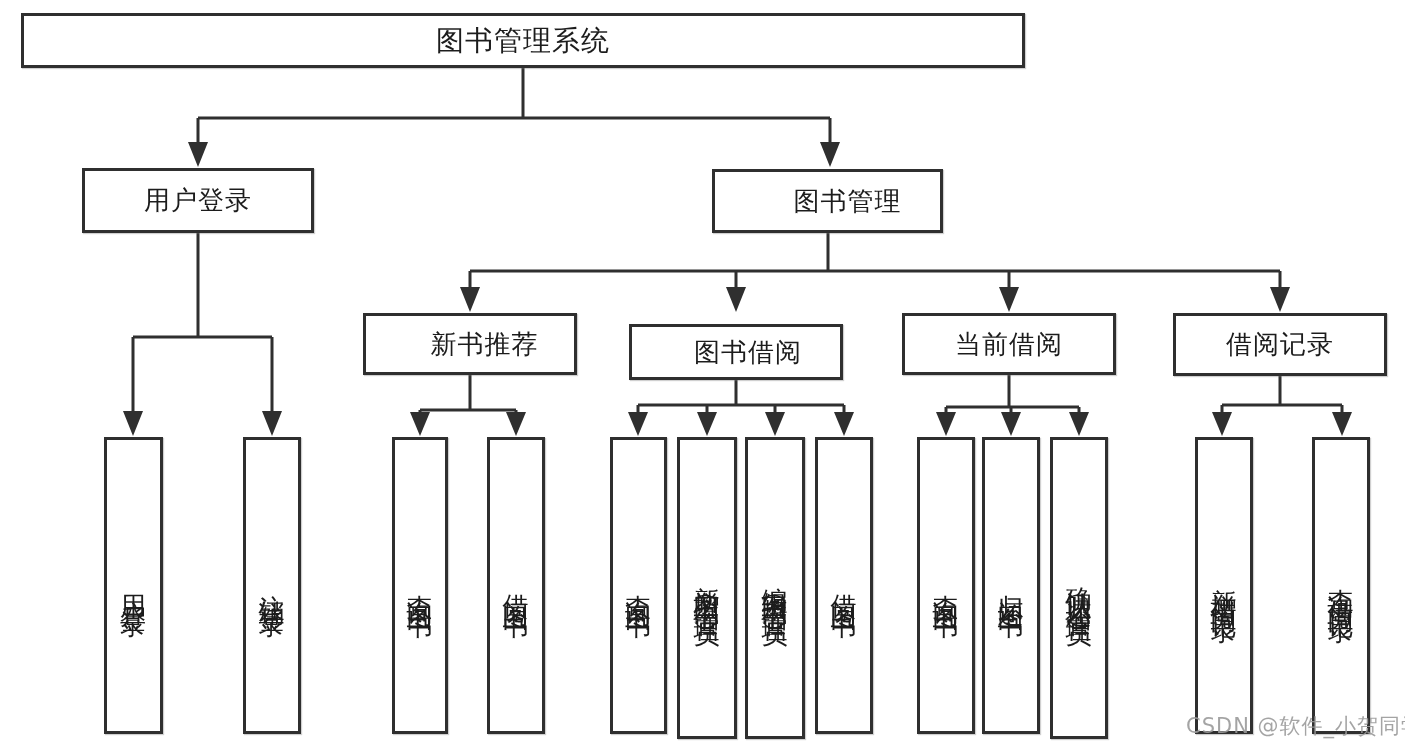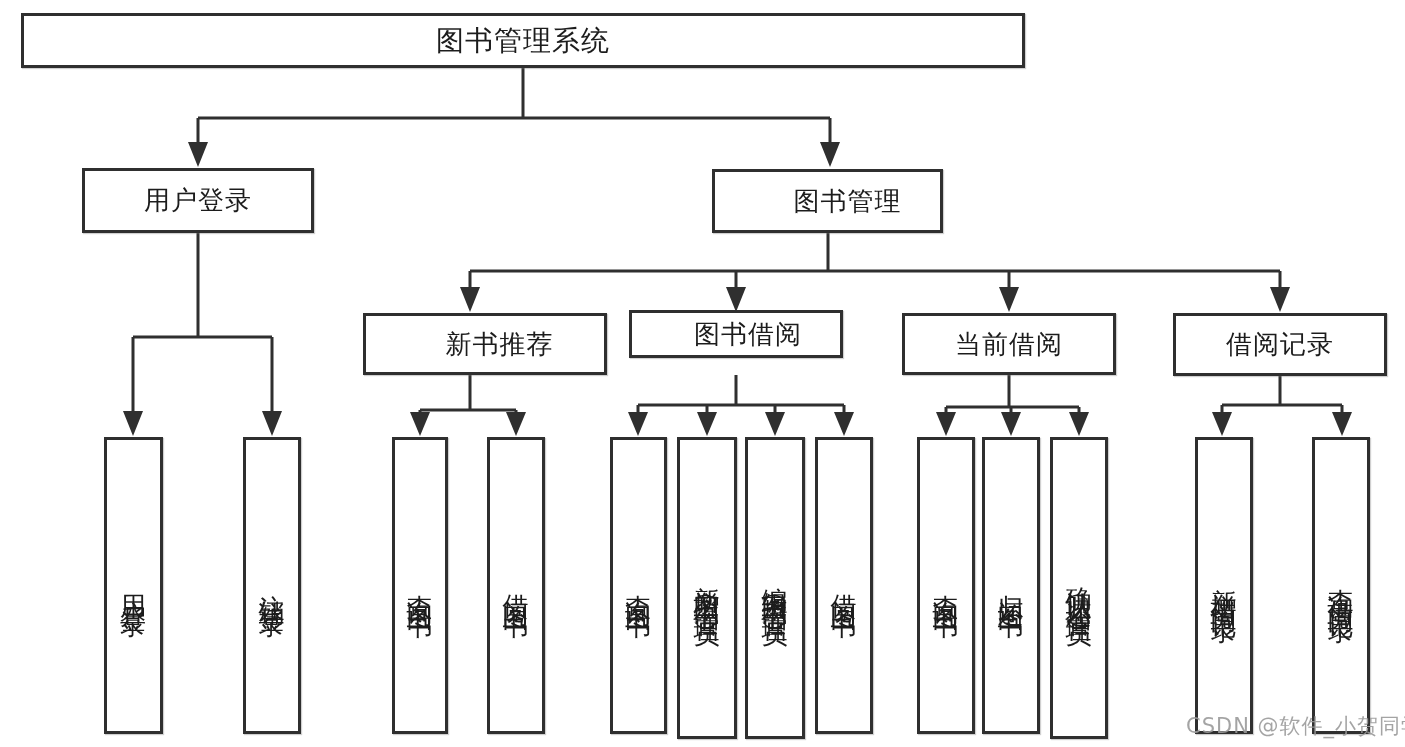--- a/index.html
+++ b/index.html
@@ -103,22 +103,22 @@
       <polygon points="1212,412 1232,412 1222,436"></polygon>
       <polygon points="1332,412 1352,412 1342,436"></polygon>
     </g>
   </svg>
 
   <div class="node root" style="left:21px; top:13px; width:1004px; height:55px;">图书管理系统</div>
 
   <div class="node branch" style="left:82px; top:168px; width:232px; height:65px;">用户登录</div>
   <div class="node branch" style="left:712px; top:169px; width:231px; height:64px;padding-left:40px;">图书管理</div>
 
-  <div class="node branch" style="left:363px; top:313px; width:244px; height:62px;padding-left:29px;">新书推荐</div>
-  <div class="node branch" style="left:629px; top:310px; width:214px; height:48px;padding-left:24px;">图书借阅</div>
+  <div class="node branch" style="left:363px; top:313px; width:214px; height:62px;padding-left:29px;">新书推荐</div>
+  <div class="node branch" style="left:629px; top:324px; width:214px; height:56px;padding-left:24px;">图书借阅</div>
   <div class="node branch" style="left:902px; top:313px; width:214px; height:62px;">当前借阅</div>
   <div class="node branch" style="left:1173px; top:313px; width:214px; height:63px;">借阅记录</div>
 
   <div class="node leaf" style="left:104px; top:437px; width:59px; height:297px;">用户登录</div>
   <div class="node leaf" style="left:243px; top:437px; width:58px; height:297px;">注销登录</div>
 
   <div class="node leaf" style="left:392px; top:437px; width:56px; height:297px;">查询图书</div>
   <div class="node leaf" style="left:487px; top:437px; width:58px; height:297px;">借阅图书</div>
 
   <div class="node leaf" style="left:610px; top:437px; width:57px; height:297px;">查询图书</div>

